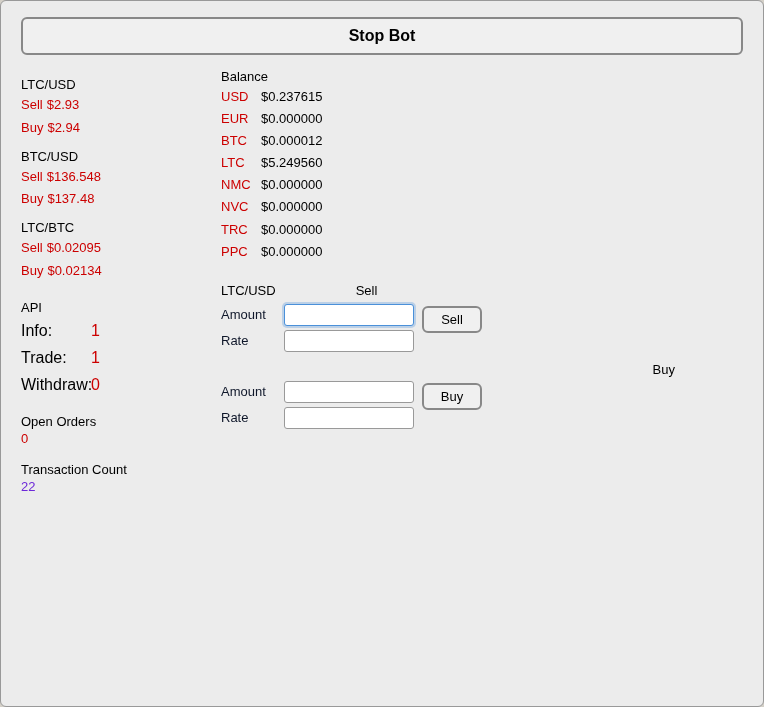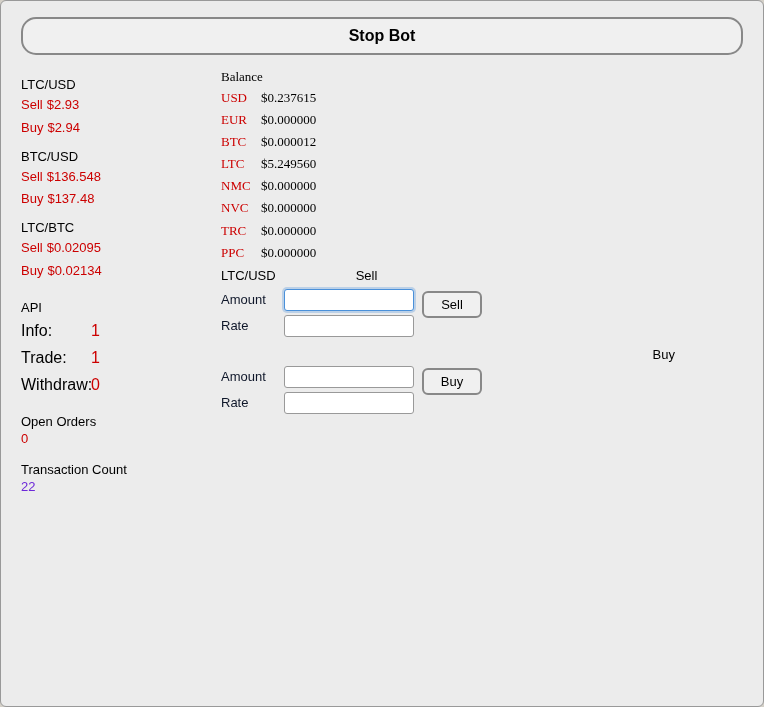--- a/index.html
+++ b/index.html
@@ -65,21 +65,21 @@
       padding: 16px 20px;
       flex: 1;
       display: flex;
       flex-direction: column;
       gap: 0;
     }
 
     .stop-bot-btn {
       border: 2px solid #888;
       background: #f0f0f0;
-      border-radius: 15px;
+      border-radius: 6px;
       padding: 8px 18px;
       font-size: 16px;
       font-weight: bold;
       cursor: pointer;
       display: inline-block;
       margin-bottom: 14px;
       color: #000;
     }
 
     .main-layout {
@@ -170,21 +170,21 @@
     }
 
     .tx-value {
       color: #6d28d9;
       font-size: 13px;
       margin-top: 2px;
     }
 
     
     .balance-section {
-      font-family: Liberation Serif, serif;
+      margin-bottom: 16px;
     }
 
     .balance-header {
       font-size: 13px;
       color: #000;
       margin-bottom: 2px;
     }
 
     .balance-row {
       display: flex;

